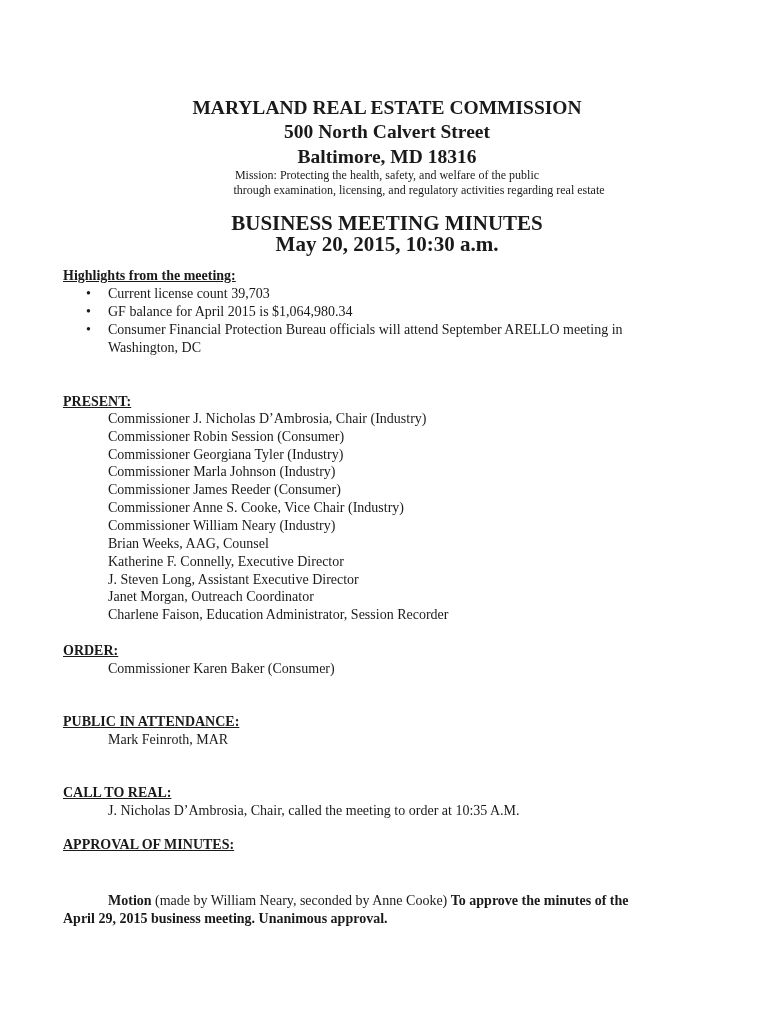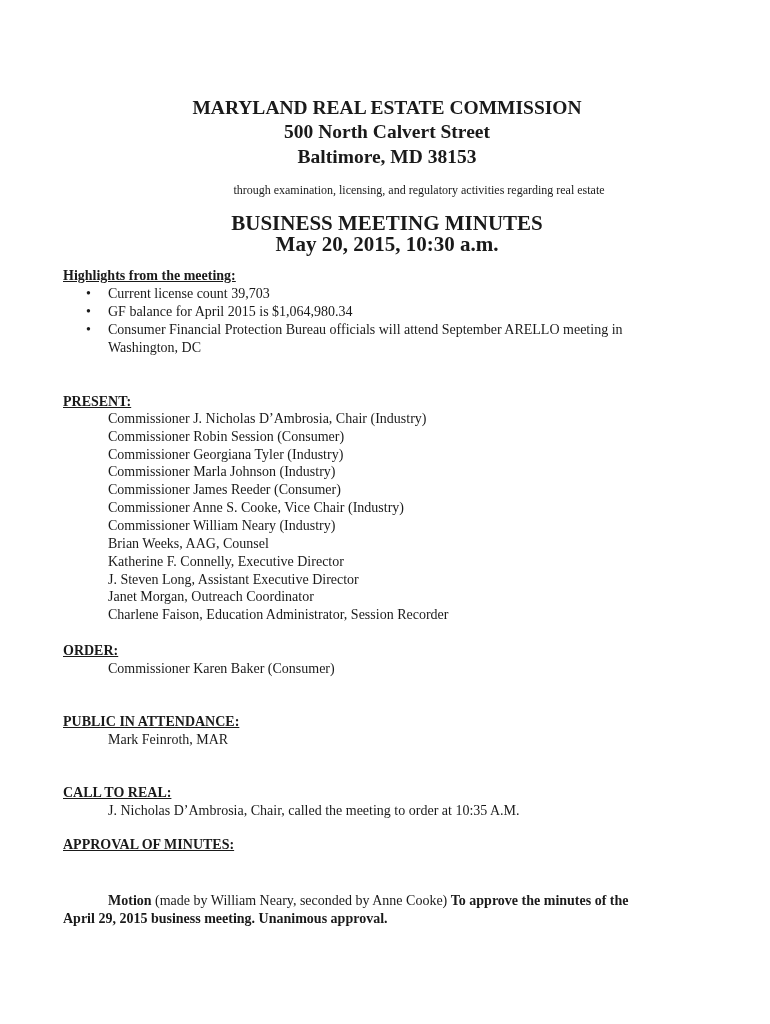--- a/index.html
+++ b/index.html
@@ -19,21 +19,22 @@
     .bullet { left: 86px; font-size: 14px; line-height: 18px; }
     .b { font-weight: bold; }
   </style>
 </head>
 <body>
 
 <div class="page">
 
   <div class="abs center h-title" style="top:71px;">MARYLAND REAL ESTATE COMMISSION</div>
   <div class="abs center h-title" style="top:95px;">500 North Calvert Street</div>
-  <div class="abs center h-title" style="top:120px;">Baltimore, MD 38153</div>
+  <div class="abs center h-title" style="top:120px;">Baltimore, MD 18316</div>
+  <div class="abs center mission" style="top:142px;">Mission: Protecting the health, safety, and welfare of the public</div>
   <div class="abs center mission" style="top:157px;padding-left:32px;">through examination, licensing, and regulatory activities regarding real estate</div>
   <div class="abs center h-meet" style="top:188px;">BUSINESS MEETING MINUTES</div>
   <div class="abs center h-meet" style="top:209px;">May 20, 2015, 10:30 a.m.</div>
 
   <div class="abs sec" style="top:267px;">Highlights from the meeting:</div>
 
   <div class="abs bullet" style="top:285px;">•</div>
   <div class="abs body ind" style="top:285px;">Current license count 39,703</div>
 
   <div class="abs bullet" style="top:303px;">•</div>

